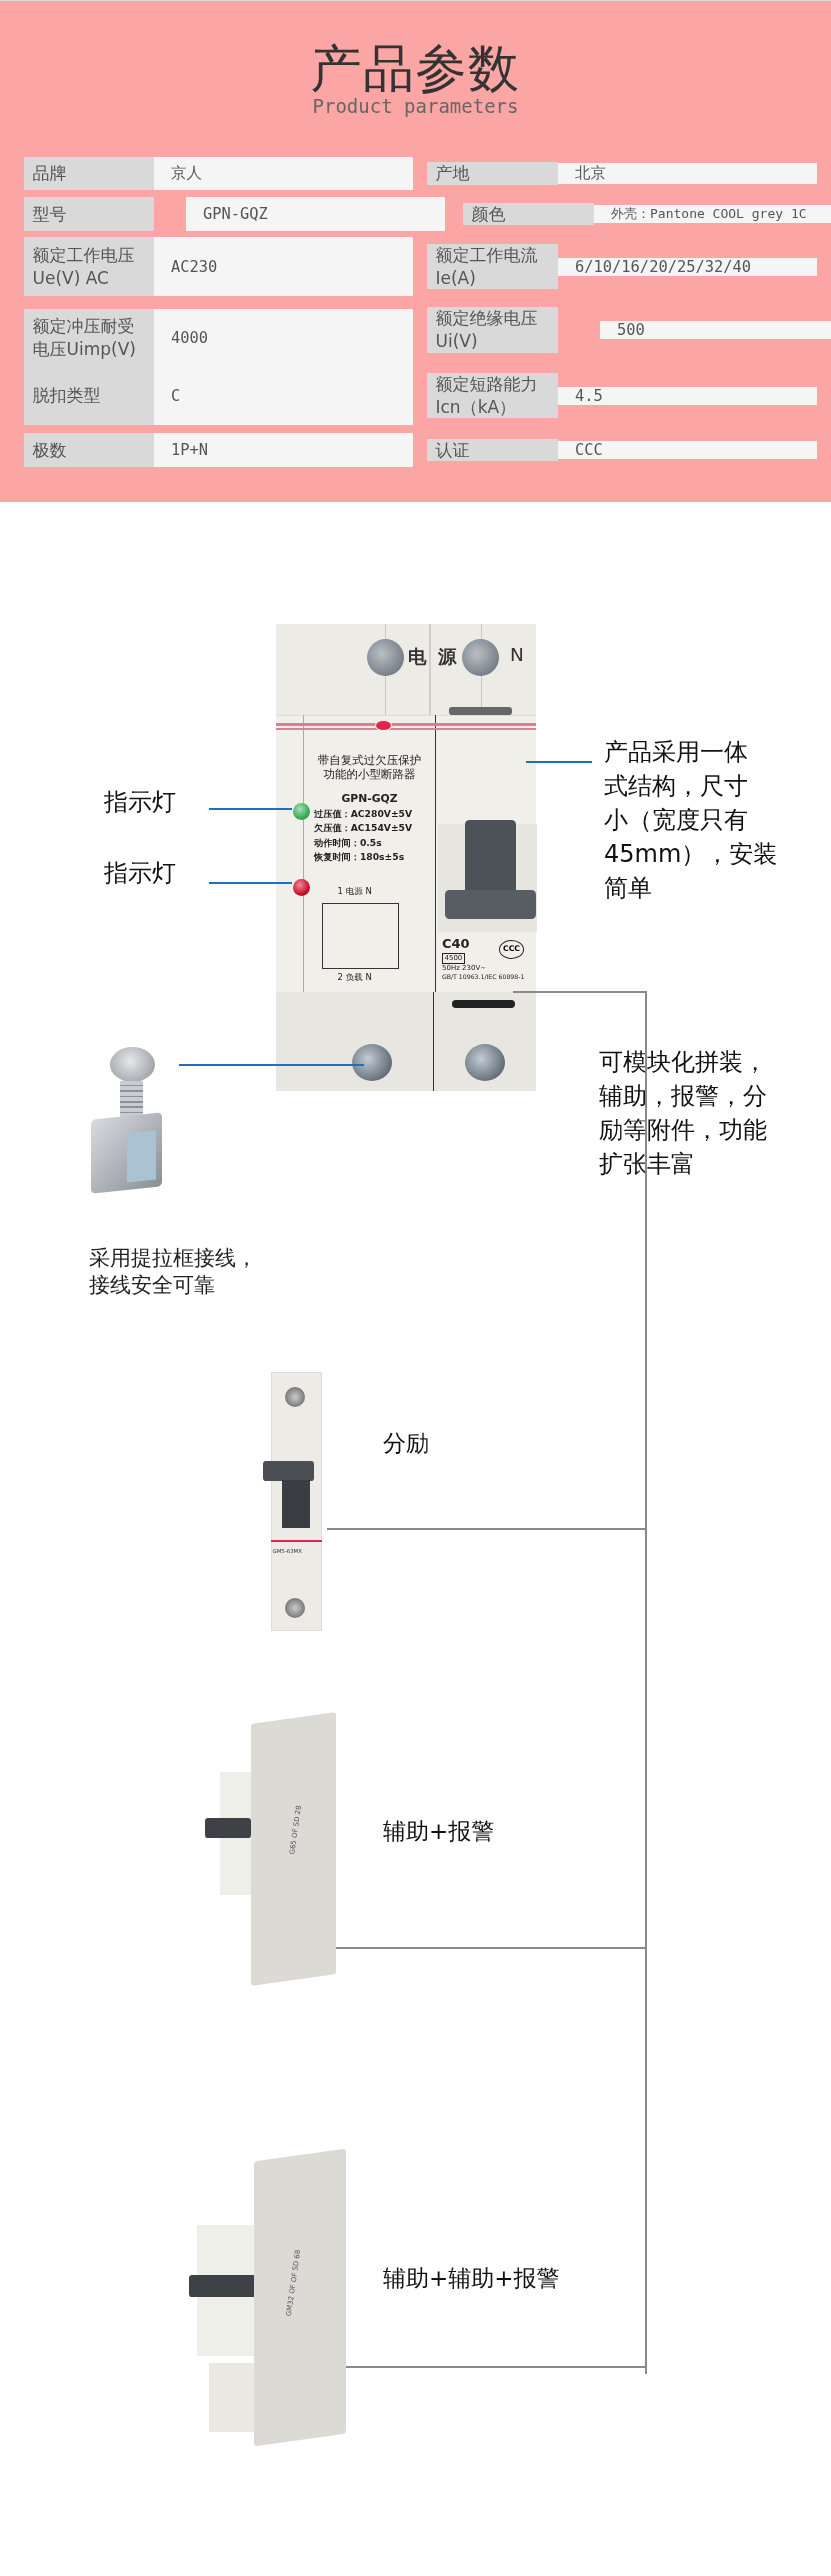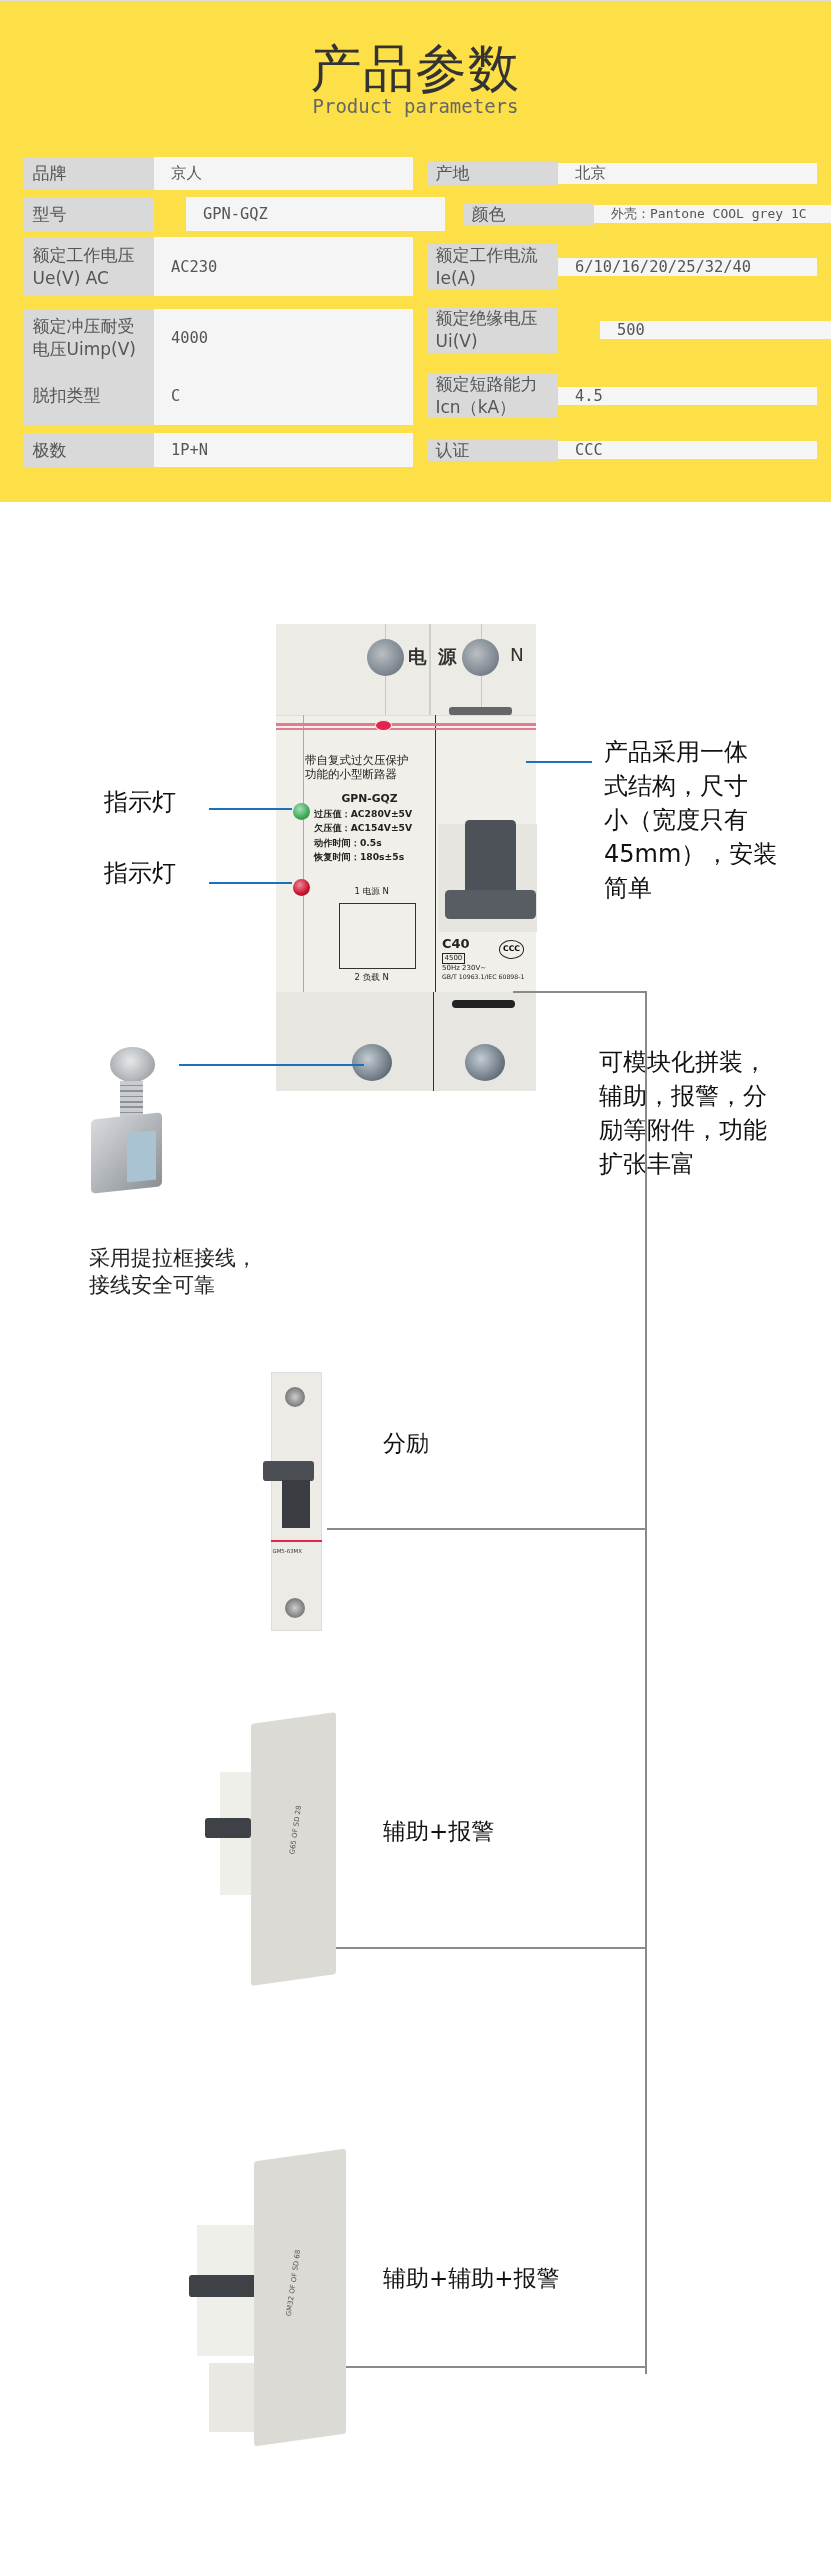--- a/index.html
+++ b/index.html
@@ -1,19 +1,19 @@
 <!DOCTYPE html>
 <html style="font-size:12.3px"><head>
 <meta charset="utf-8">
 <style>
   * { margin: 0; padding: 0; box-sizing: border-box; }
   body { width: 831px; height: 2576px; background: #ffffff; position: relative; overflow: hidden; font-family: "DejaVu Sans", sans-serif; }
 
   
-  .params { position: absolute; left: 0; top: 0; width: 831px; height: 502px; background: #fde047; border-top: 0.8px solid #ddd; }
+  .params { position: absolute; left: 0; top: 0; width: 831px; height: 502px; background: #fca5a5; border-top: 0.8px solid #ddd; }
   .title { position: absolute; top: 34px; left: 0; width: 100%; text-align: center; font-size: 51px; color: #333; letter-spacing: 1.5px; font-family: "DejaVu Sans", sans-serif; }
   .subtitle { position: absolute; top: 94px; left: 0; width: 100%; text-align: center; font-size: 19px; color: #666; font-family: "DejaVu Sans Mono", monospace; letter-spacing: 0px; }
 
   .row { position: absolute; display: flex; }
   .cell-label { background: #d9d9d9; color: #555; font-size: 17px; padding-left: 8.5px; display: flex; align-items: center; line-height: 1.35; }
   .cell-value { background: #f5f5f5; color: #555; font-size: 15.4px; padding-left: 17px; display: flex; align-items: center; font-family: "DejaVu Sans Mono", monospace; }
   .left .cell-label { width: 130px; }
   .left .cell-value { width: 259px; }
   .right .cell-label { width: 131px; }
   .right .cell-value { width: 259px; }
@@ -109,34 +109,34 @@
   <div style="position:absolute;left:173px;top:83px;width:63px;height:7.7px;background:#666;border-radius:3.1px;"></div>
 
   <div style="position:absolute;left:0;top:91px;width:260px;height:277px;background:#f0efea;border-top:0.8px solid #ddd;"></div>
   <div style="position:absolute;left:159px;top:91px;width:0.8px;height:277px;background:#333;"></div>
   <div style="position:absolute;left:27px;top:91px;width:0.8px;height:277px;background:#aaa;"></div>
 
   <div style="position:absolute;left:0;top:99px;width:260px;height:3.1px;background:#e17a93;"></div>
   <div style="position:absolute;left:0;top:104px;width:260px;height:1.5px;background:#e17a93;"></div>
   <div style="position:absolute;left:99px;top:96px;width:17px;height:10.8px;border-radius:50%;background:#e2244f;border:1.5px solid #f0efea;"></div>
 
-  <div style="position:absolute;left:29px;top:129px;width:129px;font-size:11.5px;color:#222;line-height:1.25;">
+  <div style="position:absolute;left:29px;top:129px;width:129px;text-align:center;font-size:11.5px;color:#222;line-height:1.25;">
     <div>带自复式过欠压保护</div>
     <div>功能的小型断路器</div>
   </div>
   <div style="position:absolute;left:29px;top:168px;width:129px;text-align:center;font-size:10.8px;font-weight:bold;color:#222;">GPN-GQZ</div>
   <div style="position:absolute;left:38px;top:183px;font-size:9.2px;font-weight:bold;color:#222;line-height:1.55;">
     <div>过压值：AC280V±5V</div>
     <div>欠压值：AC154V±5V</div>
     <div>动作时间：0.5s</div>
     <div>恢复时间：180s±5s</div>
   </div>
   <div style="position:absolute;left:17px;top:179px;width:17px;height:17px;border-radius:50%;background:radial-gradient(circle at 40% 35%,#a9e0b5,#3aa956 60%,#2a7a3e);"></div>
   <div style="position:absolute;left:17px;top:255px;width:17px;height:17px;border-radius:50%;background:radial-gradient(circle at 40% 35%,#f08a9a,#c8102e 60%,#800a1c);"></div>
-  <div style="position:absolute;left:57px;top:262px;width:92px;height:100px;font-size:8.5px;color:#222;">
+  <div style="position:absolute;left:40px;top:262px;width:92px;height:100px;font-size:8.5px;color:#222;">
     <div style="position:absolute;left:21.6px;top:0;">1 电源 N</div>
     <div style="position:absolute;left:6.2px;top:17px;width:77px;height:66px;border:1.5px solid #333;border-top-width:1.5px;"></div>
     <div style="position:absolute;left:21.6px;top:86px;">2 负载 N</div>
   </div>
 
   <div style="position:absolute;left:162px;top:200px;width:99px;height:108px;background:#e6e5e0;"></div>
   <div style="position:absolute;left:189px;top:196px;width:51px;height:77px;background:#4d5258;border-radius:4.6px;"></div>
   <div style="position:absolute;left:169px;top:266px;width:91px;height:29px;background:#585d63;border-radius:4.6px;"></div>
   <div style="position:absolute;left:166px;top:312px;font-size:8.5px;color:#222;line-height:1.25;">
     <div style="font-size:13px;font-weight:bold;">C40</div>

